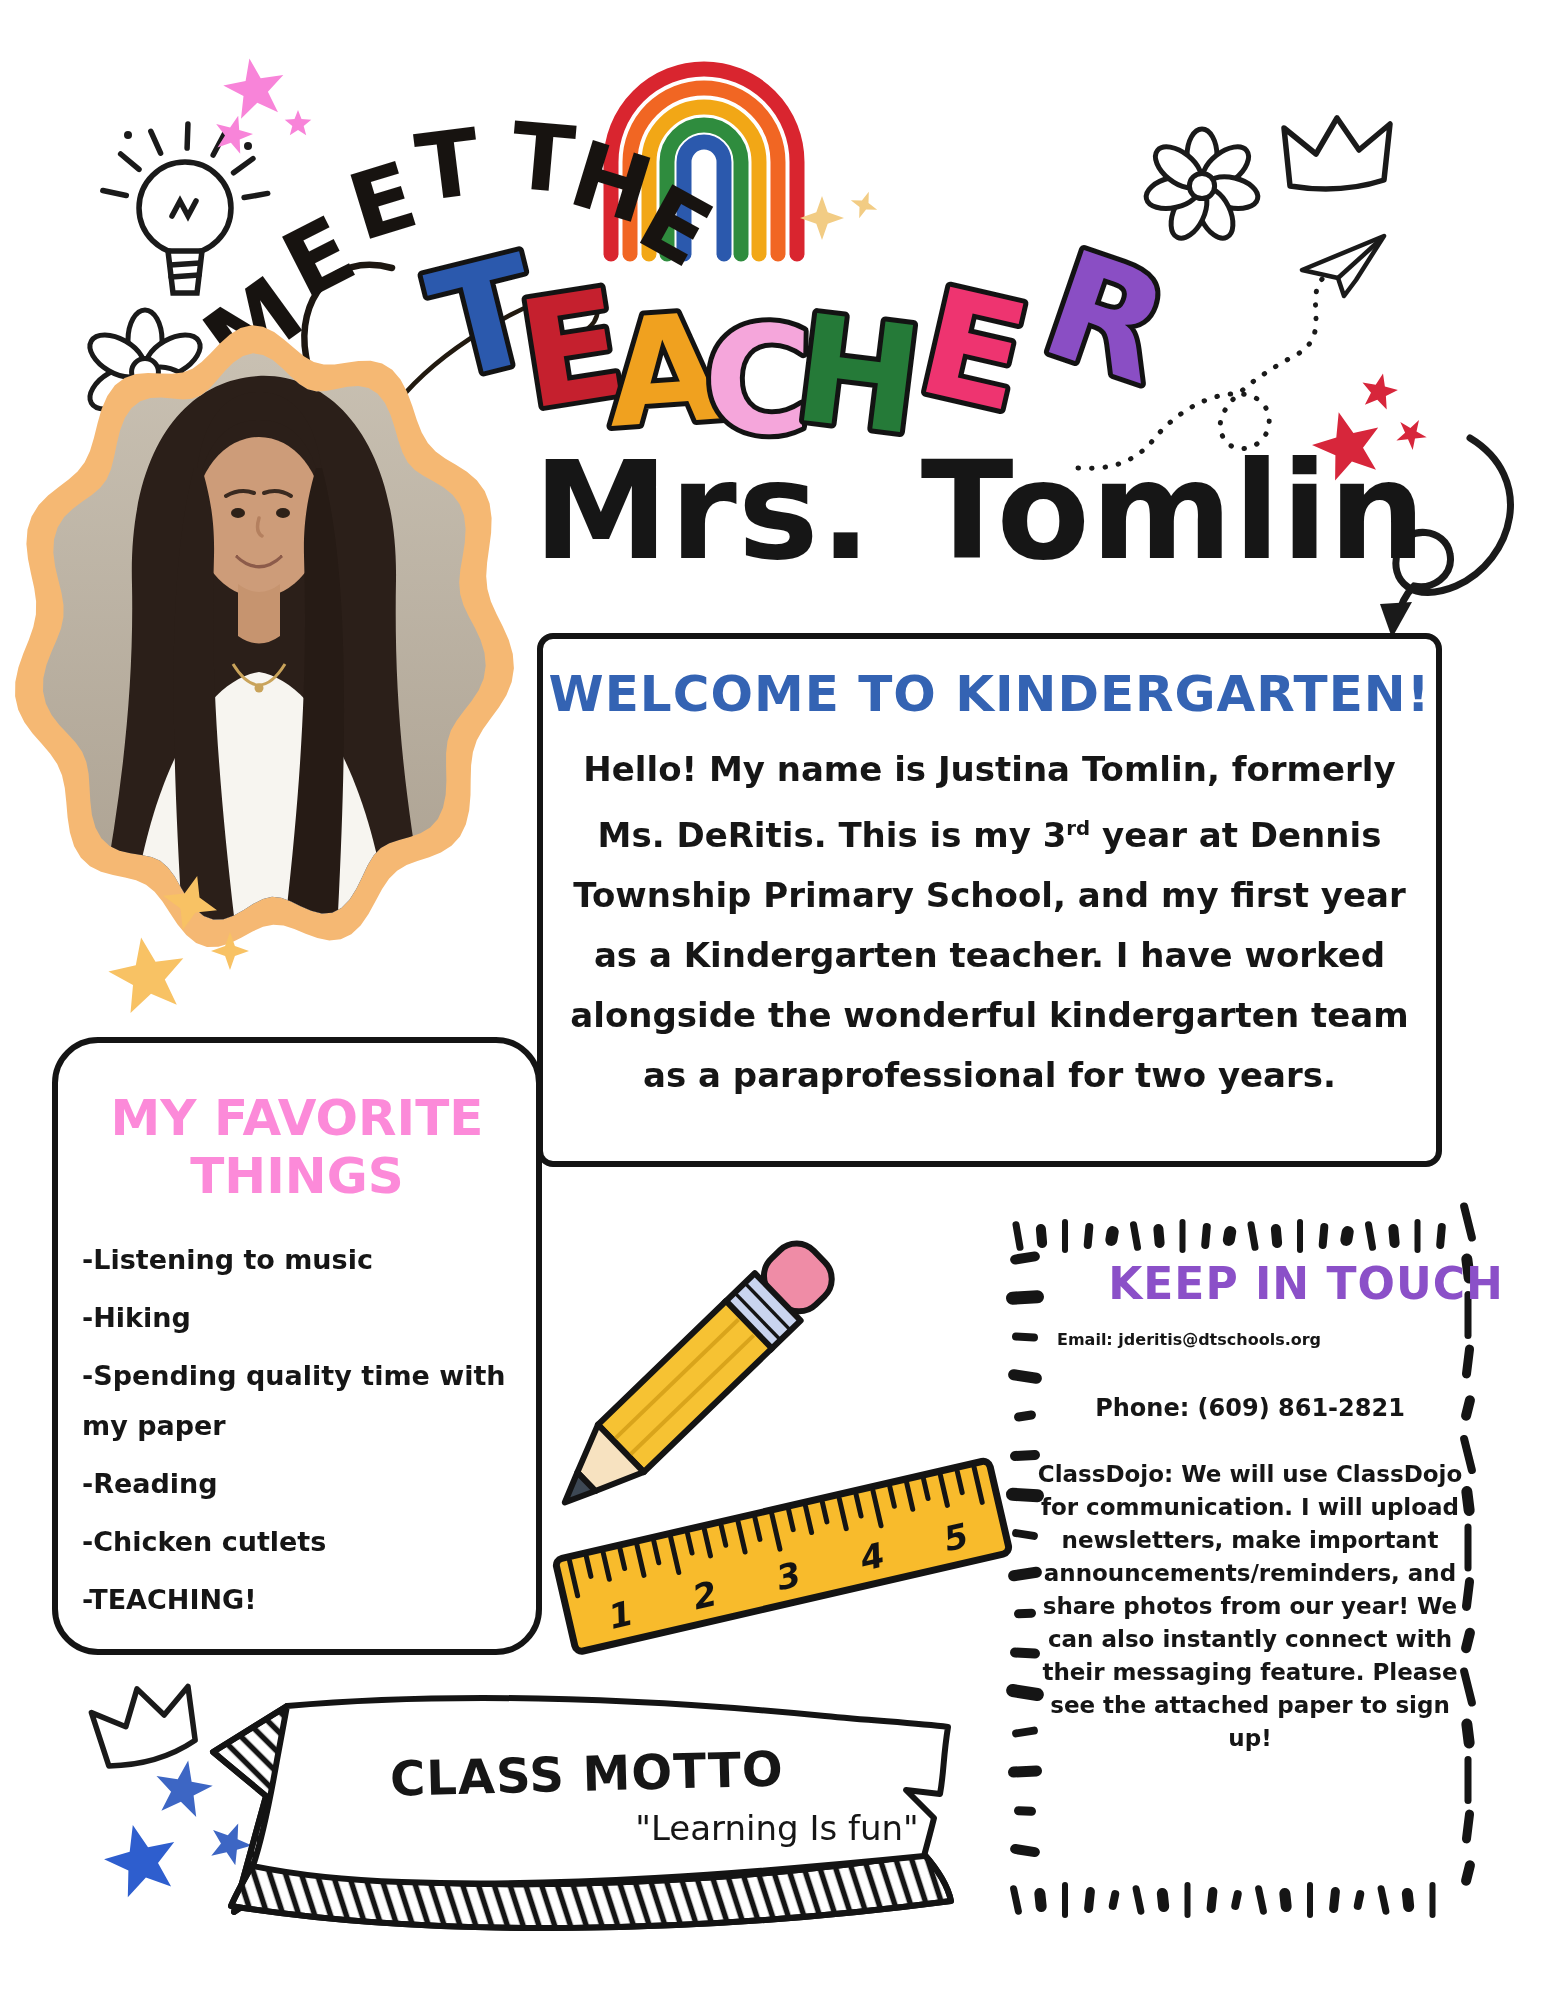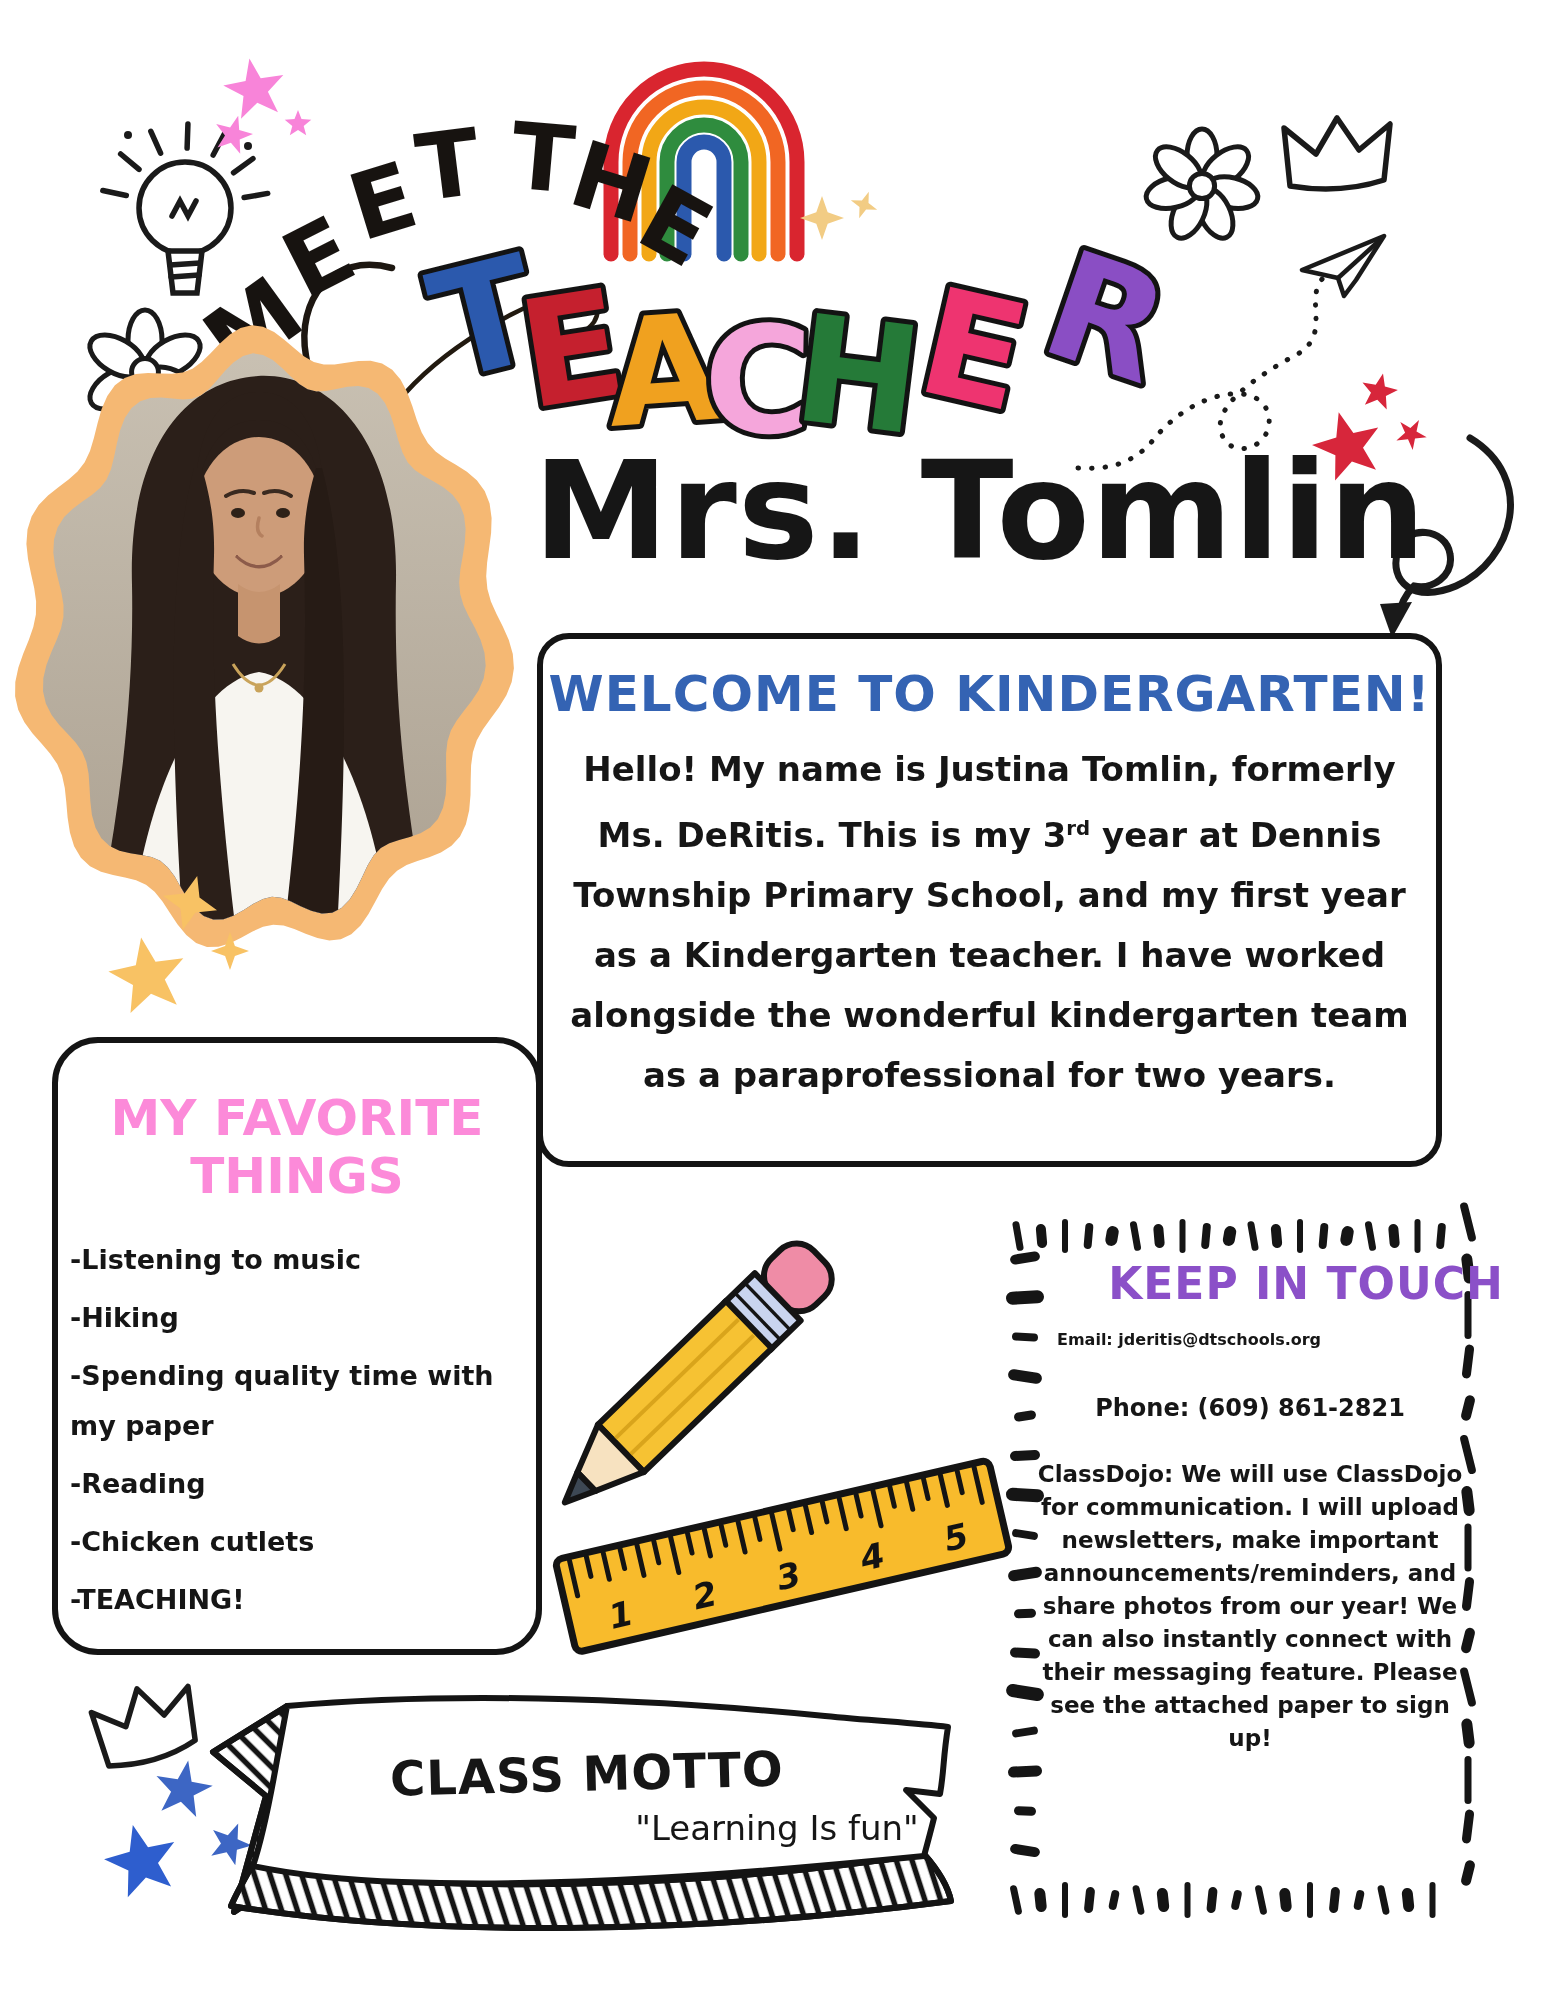--- a/index.html
+++ b/index.html
@@ -3,29 +3,29 @@
 <meta charset="utf-8">
 <style>
   html,body{margin:0;padding:0;background:#e8e8e8;}
   #page{position:relative;width:1545px;height:2000px;background:#ffffff;
         font-family:"DejaVu Sans",sans-serif;overflow:hidden;margin:0 auto;}
   #art{position:absolute;left:0;top:0;width:1545px;height:2000px;z-index:1;}
   .txt{position:absolute;z-index:2;color:#161616;}
   #name-title{left:510px;top:432px;width:940px;text-align:center;
               font-size:136px;font-weight:bold;letter-spacing:1px;}
   #welcome-card{left:537px;top:633px;width:905px;height:534px;
-                border:6px solid #141414;border-radius:32px;box-sizing:border-box;background:transparent;}
+                border:6px solid #141414;border-radius:16px;box-sizing:border-box;background:transparent;}
   #welcome-title{margin-top:26px;text-align:center;font-size:50px;font-weight:bold;letter-spacing:1px;}
   #welcome-body{margin:16px auto 0;width:846px;font-size:34px;font-weight:bold;
                 line-height:60px;text-align:center;}
   #welcome-body sup{font-size:58%;text-align:center;}
   #favorites-card{left:52px;top:1037px;width:490px;height:618px;
                   border:6px solid #141414;border-radius:46px;box-sizing:border-box;}
   #favorites-title{margin-top:46px;text-align:center;font-size:50px;line-height:58px;font-weight:bold;}
-  #fav-list{margin-top:30px;padding:0 12px;}
+  #fav-list{margin-top:30px;padding:0 24px;}
   .fav-item{font-size:27px;font-weight:bold;line-height:50px;margin-bottom:8px;}
   #contact-title{left:1096px;top:1258px;width:420px;text-align:center;
                  font-size:44px;font-weight:bold;letter-spacing:1px;white-space:nowrap;}
   #contact-email{left:1057px;top:1330px;width:450px;text-align:left;
                  font-size:16px;font-weight:bold;white-space:nowrap;}
   #contact-phone{left:1025px;top:1394px;width:450px;text-align:center;
                  font-size:24px;font-weight:bold;white-space:nowrap;}
   #contact-classdojo{left:1032px;top:1458px;width:436px;text-align:center;
                      font-size:23px;font-weight:bold;line-height:33px;}
   #motto-title{left:390px;top:1746px;width:360px;text-align:center;font-size:48px;

